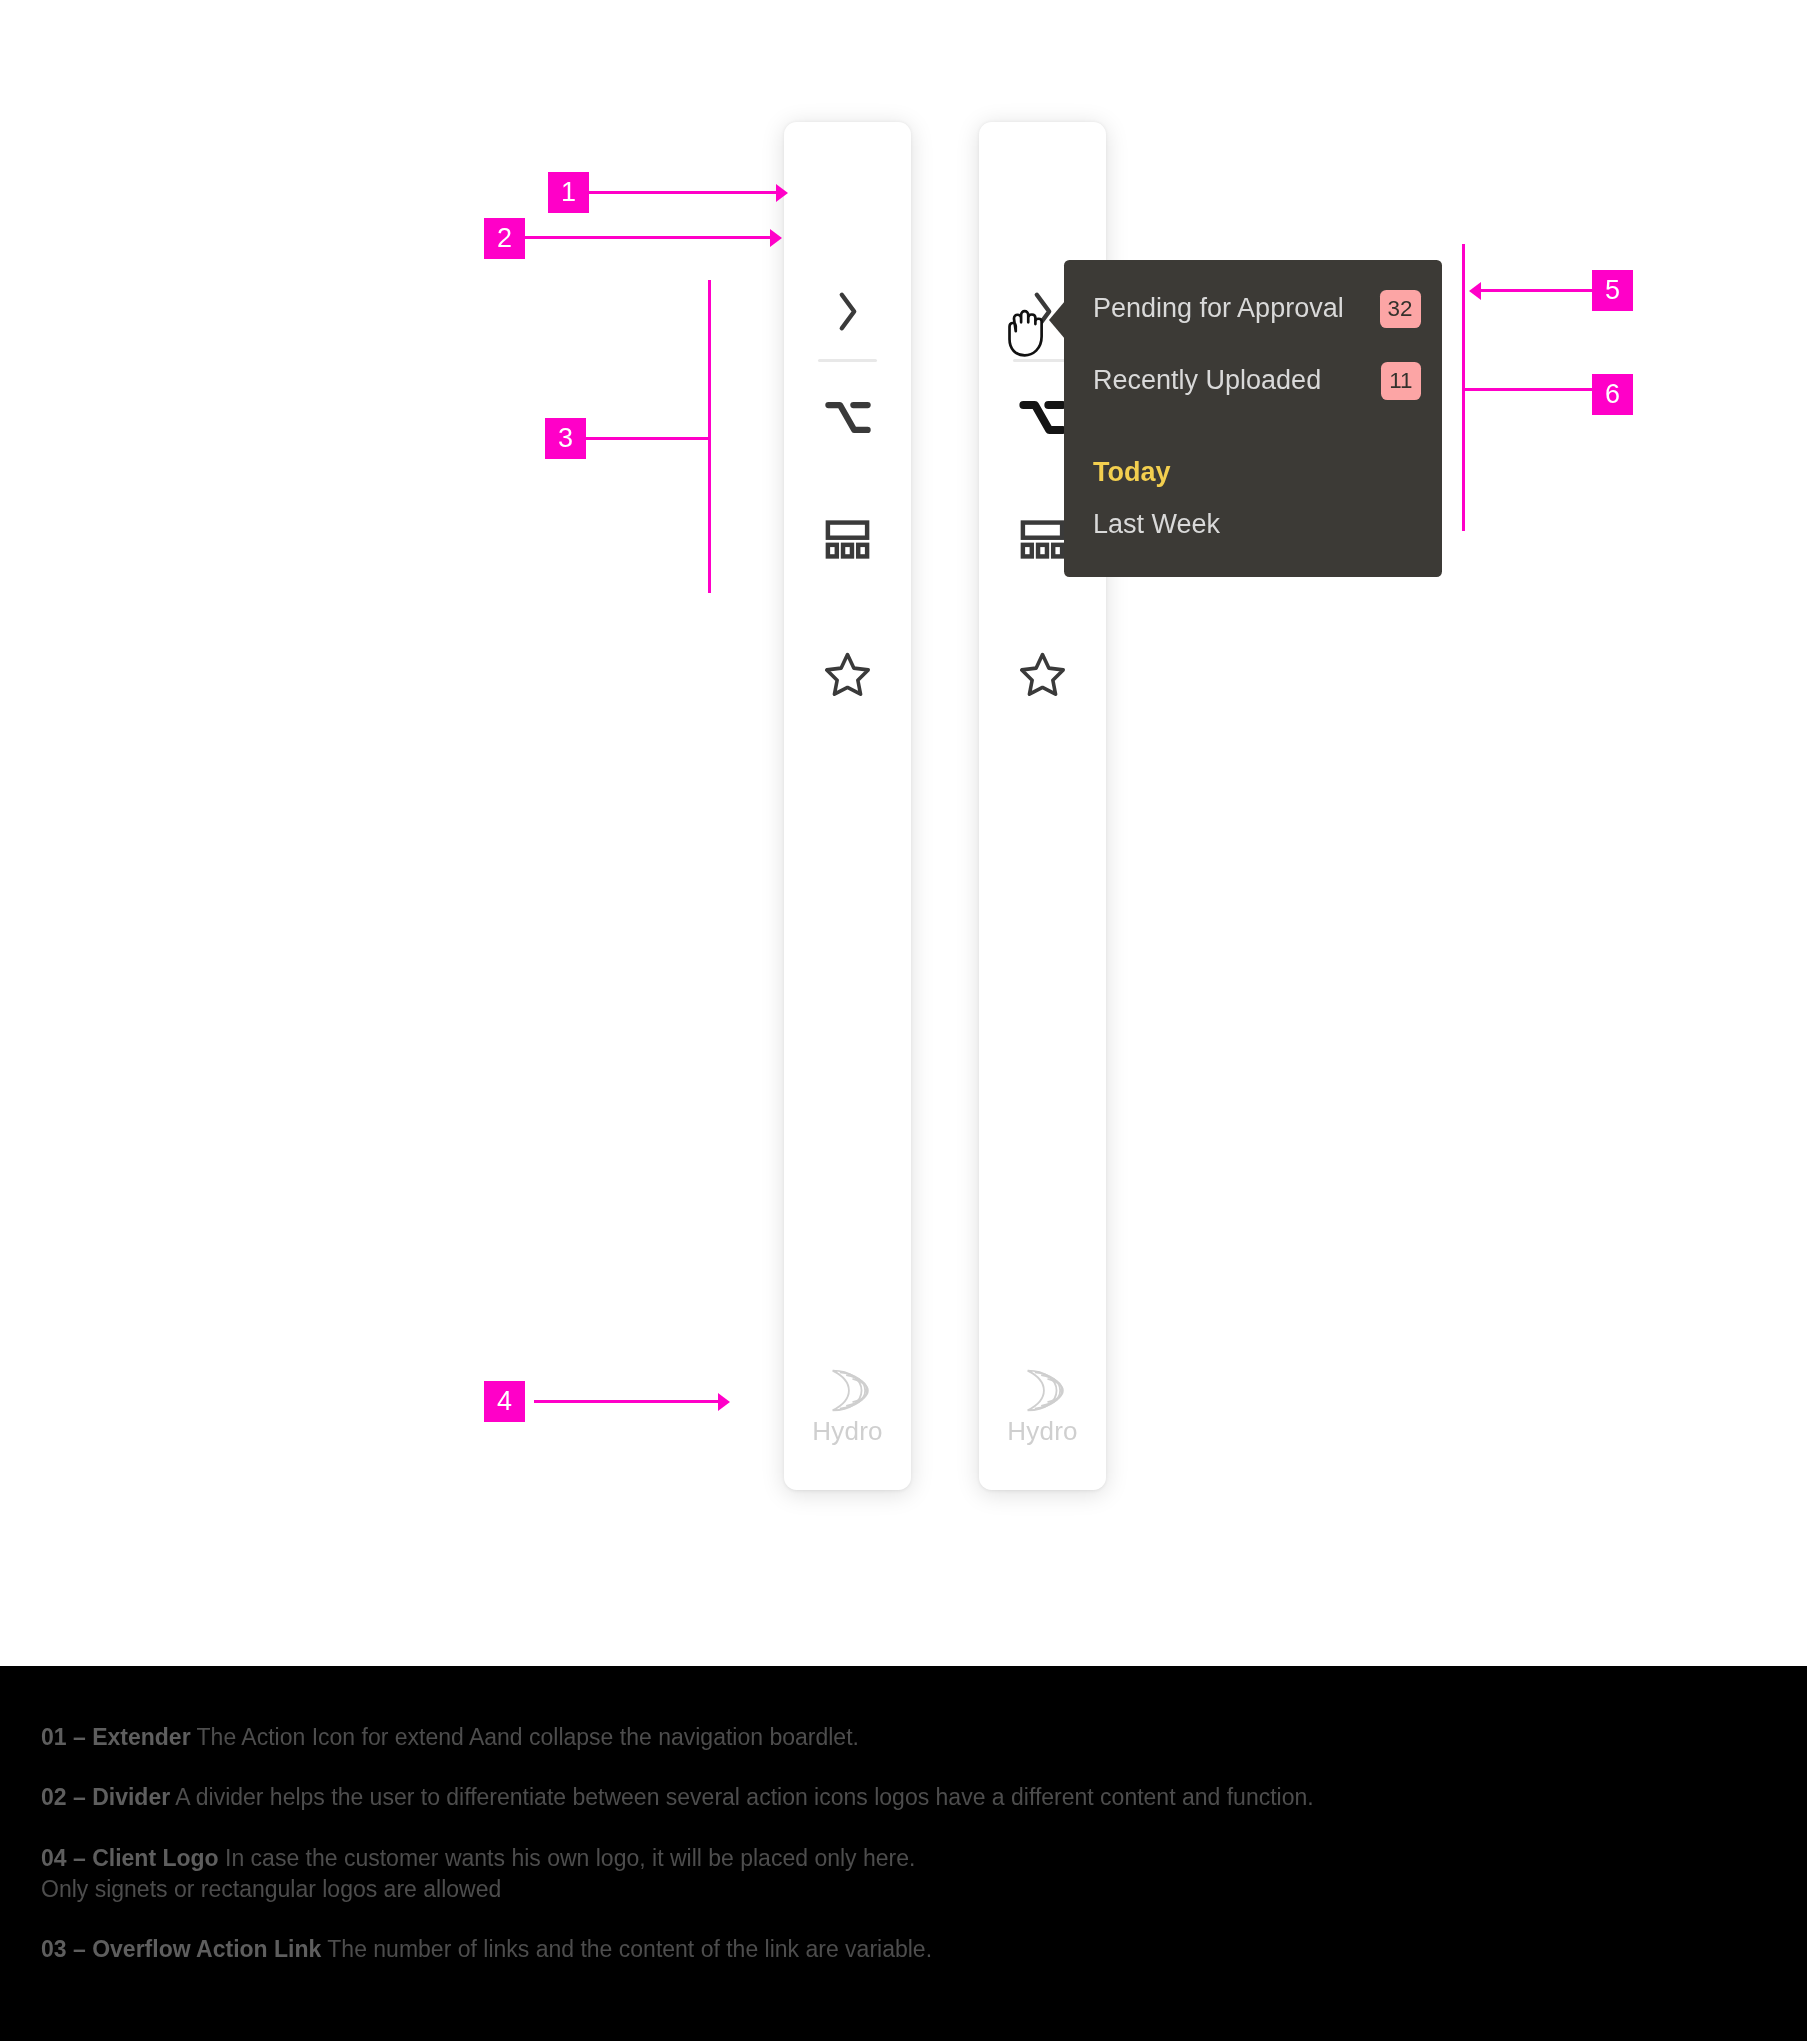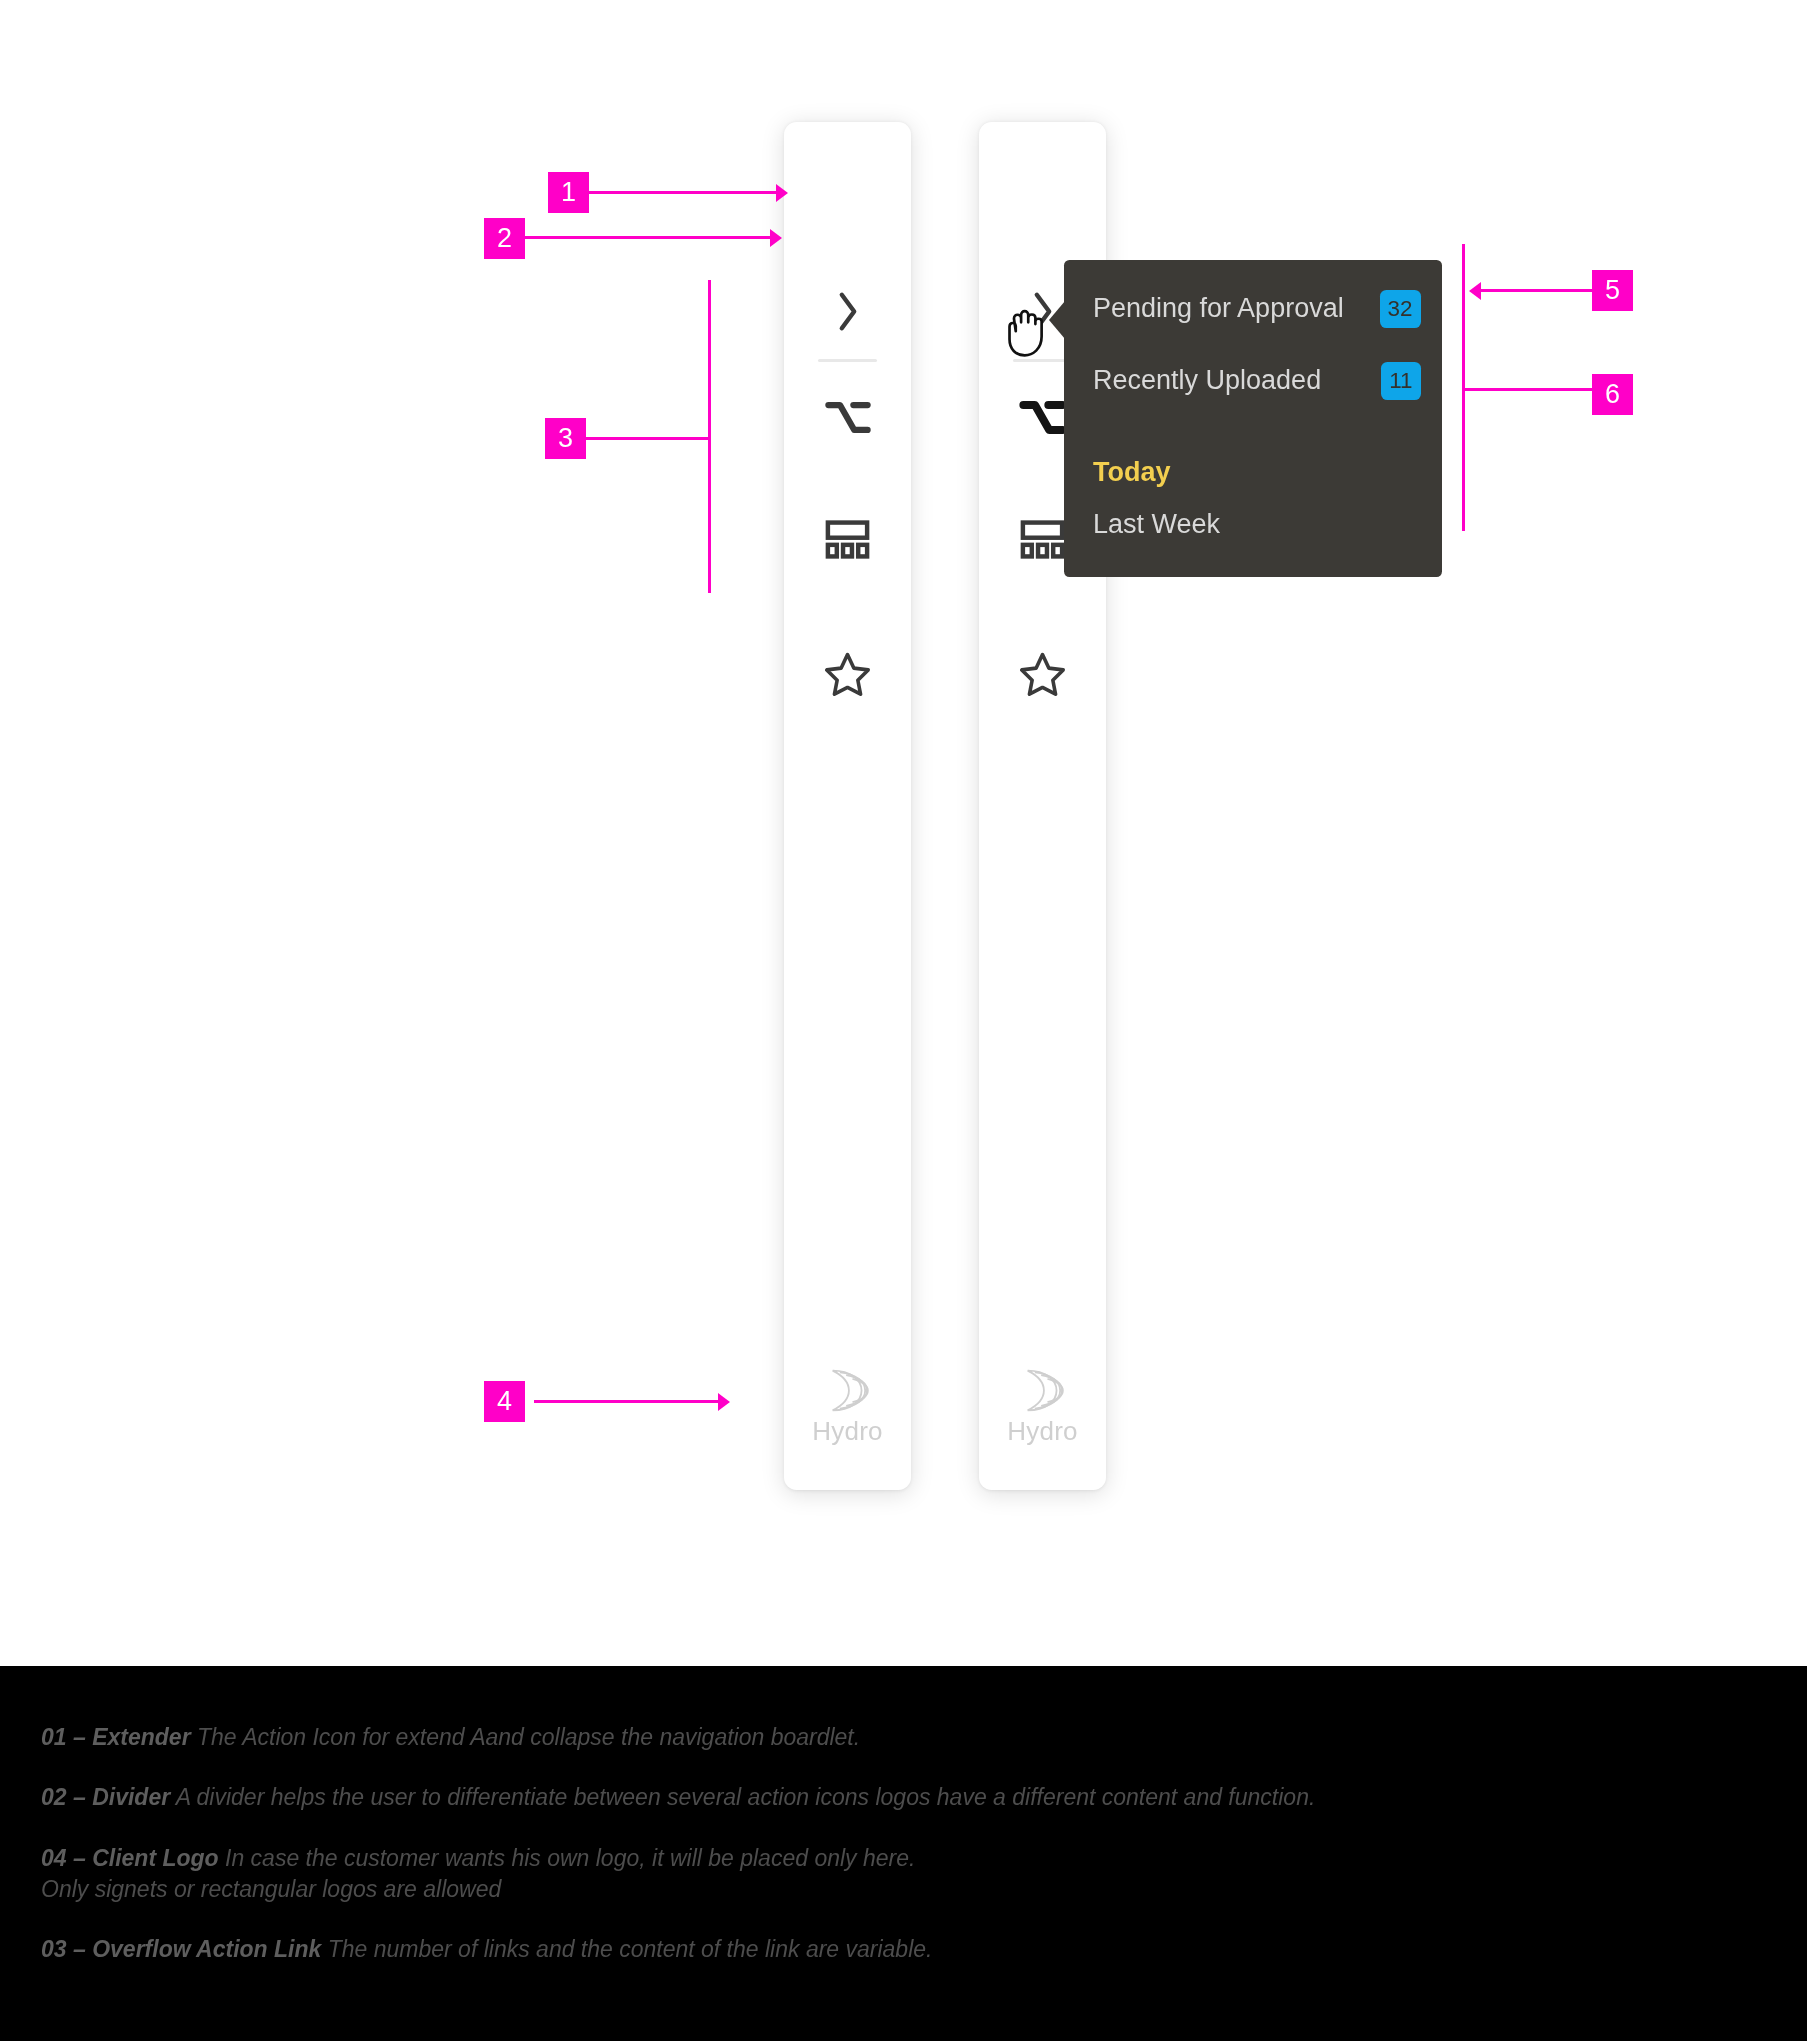--- a/index.html
+++ b/index.html
@@ -121,21 +121,21 @@
   }
   .menu-label.active {
     color: #f3cf4f;
     font-weight: bold;
     margin-top: 39px;
   }
   .menu-badge {
     min-width: 27px;
     height: 38px;
     padding: 0 8px;
-    background: #0ea5e9;
+    background: #fca5a5;
     color: #34312c;
     border-radius: 6.3px;
     font-size: 22.4px;
     display: flex;
     align-items: center;
     justify-content: center;
     box-sizing: border-box;
   }
 
   
@@ -184,21 +184,20 @@
     height: 375px;
     background: #000000;
     box-sizing: border-box;
     padding: 56px 41px 0 41px;
   }
   .legend-row {
     font-size: 23px;
     color: #4d4d4d;
     line-height: 1.34;
     margin-bottom: 29.6px;
-    font-style: italic;
   }
   .legend-row b {
     color: #5e5e5e;
     font-weight: bold;
   }
   .legend-sub {
     display: block;
     color: #4d4d4d;
   }
 </style>

